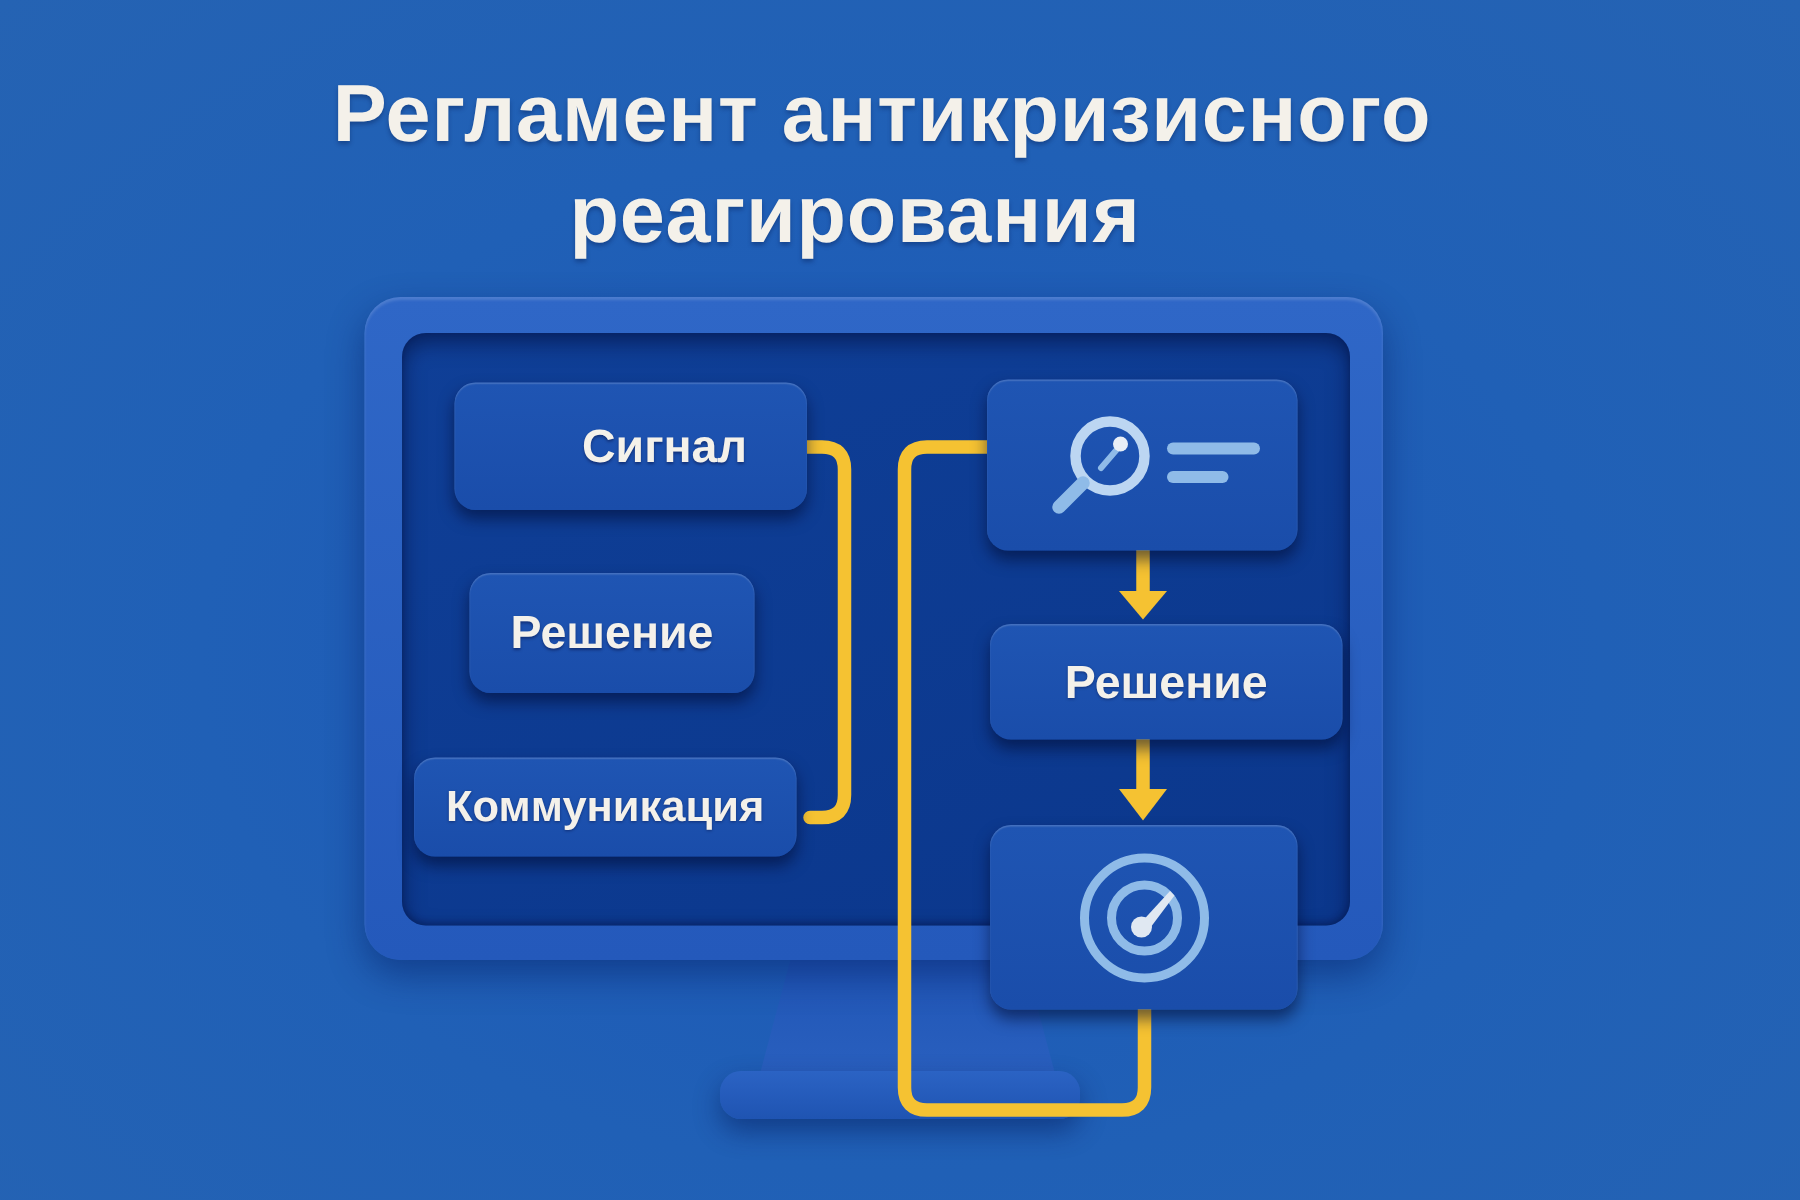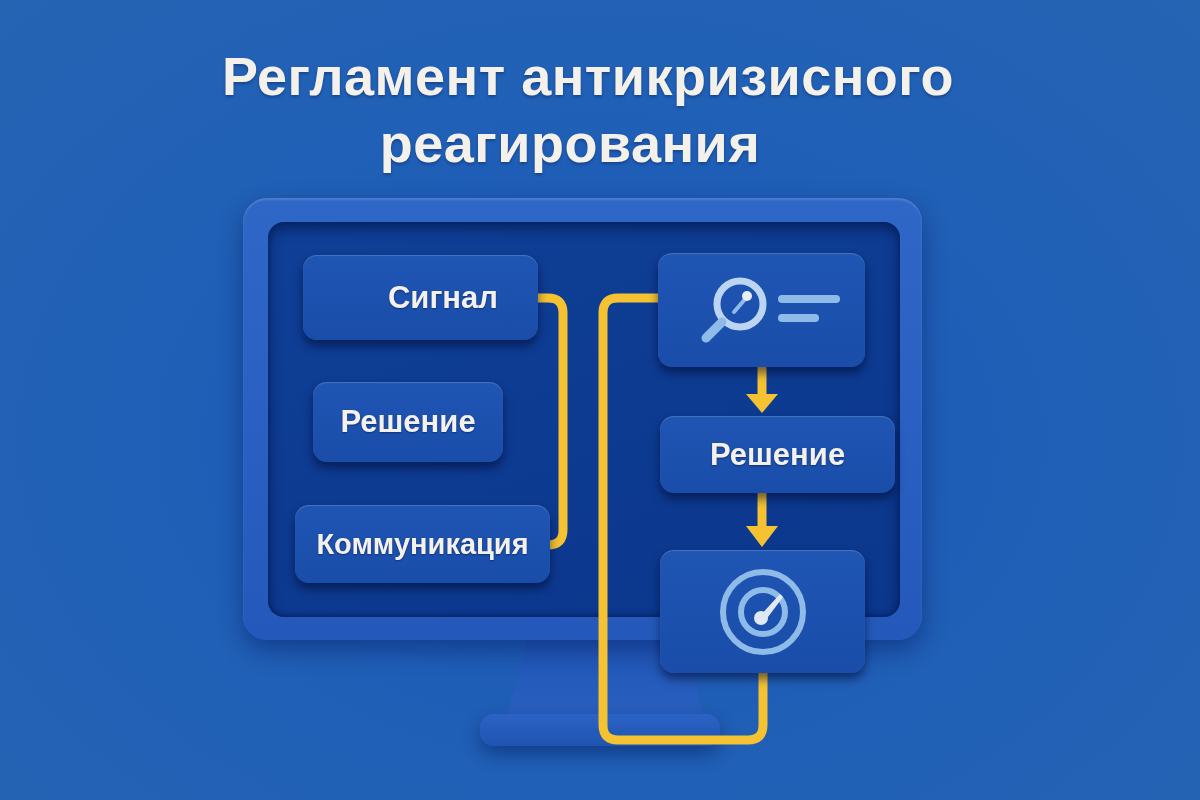--- a/index.html
+++ b/index.html
@@ -73,21 +73,21 @@
   <polygon points="746,394 778,394 762,413" fill="#f5c232"></polygon>
   <polygon points="746,526 778,526 762,547" fill="#f5c232"></polygon>
 </svg>
 
 <div class="box" style="left:303px;top:255px;width:190px;height:85px;padding-left:45px;">
   <span>Сигнал</span>
 </div>
 <div class="box" style="left:313px;top:382px;width:190px;height:80px;">
   <span>Решение</span>
 </div>
-<div class="box small" style="left:295px;top:505px;width:255px;height:78px;">
+<div class="box small" style="left:276px;top:505px;width:255px;height:66px;">
   <span>Коммуникация</span>
 </div>
 
 <div class="box" style="left:658px;top:253px;width:207px;height:114px;">
   <svg width="160" height="80" viewBox="0 0 160 80">
     <g stroke-linecap="round">
       <circle cx="58" cy="34" r="23" fill="none" stroke="#bcd6f2" stroke-width="7"></circle>
       <line x1="40" y1="52" x2="24" y2="68" stroke="#8fbbe8" stroke-width="9"></line>
       <line x1="52" y1="42" x2="64" y2="28" stroke="#8fbbe8" stroke-width="4"></line>
       <circle cx="65" cy="26" r="5" fill="#e8eef6"></circle>

